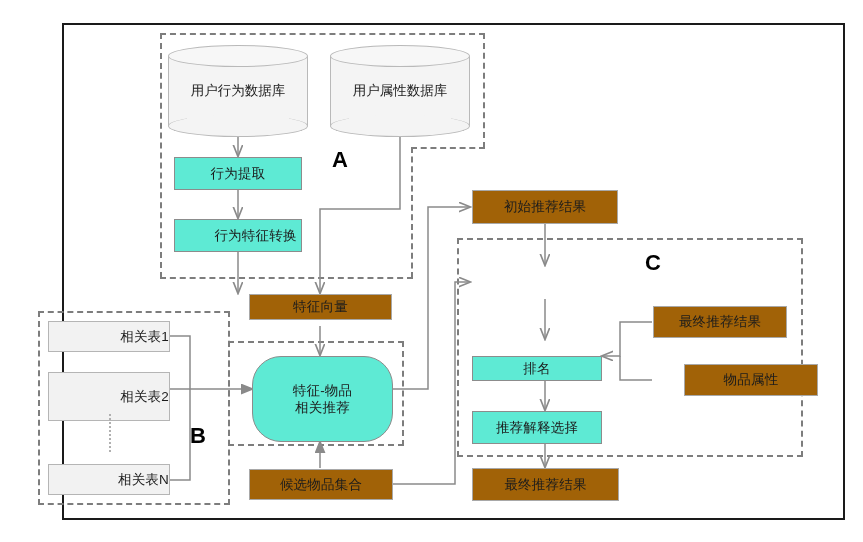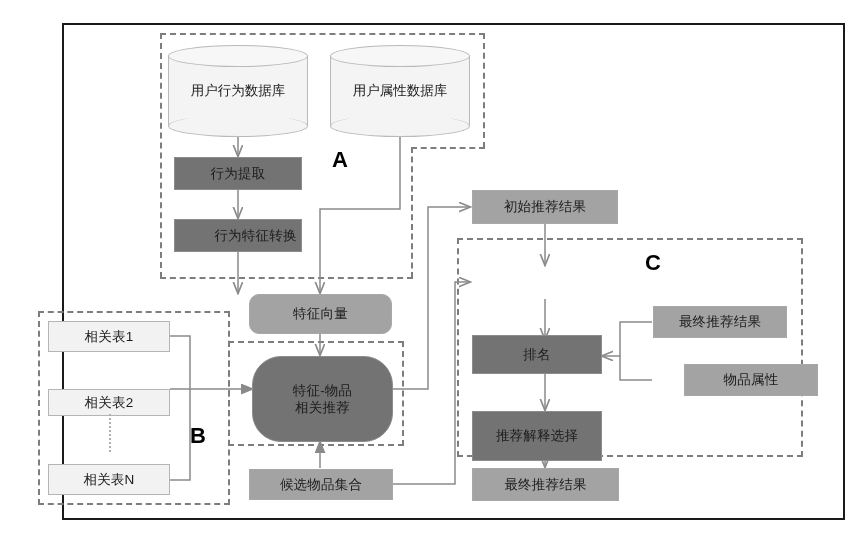--- a/index.html
+++ b/index.html
@@ -6,23 +6,23 @@
   body{font-family:"Liberation Sans","DejaVu Sans",sans-serif;}
   #canvas{position:relative;width:863px;height:542px;background:#ffffff;overflow:hidden;}
   #frame{position:absolute;left:62px;top:23px;width:783px;height:497px;border:2px solid #1a1a1a;background:#fff;box-sizing:border-box;}
 
   .dashbox{position:absolute;box-sizing:border-box;border:2.5px dashed #7d7d7d;background:transparent;}
   .dline-h{position:absolute;height:0;border-top:2.5px dashed #7d7d7d;}
   .dline-v{position:absolute;width:0;border-left:2.5px dashed #7d7d7d;}
 
   .node{position:absolute;box-sizing:border-box;display:flex;align-items:center;justify-content:center;
         text-align:center;font-size:13.5px;color:#1c1c1c;line-height:1.28;letter-spacing:.2px;}
-  .node.light{background:#a3a3a3;border:1.6px solid #a8a8a8;}
-  .node.dark{background:#737373;border:1.8px solid #8c8c8c;}
-  .node.plain{background:#f2f2f2;border:1.6px solid #b5b5b5;}
+  .node.light{background:#a16207;border:1.6px solid #a8a8a8;}
+  .node.dark{background:#5eead4;border:1.8px solid #8c8c8c;}
+  .node.plain{background:#f2f2f2;border:1.6px solid #b5b5b5;justify-content:flex-end;}
 
   .cyl{position:absolute;box-sizing:border-box;}
   .cyl .body{position:absolute;left:0;right:0;top:11px;bottom:11px;background:#f4f4f4;
              border-left:1.6px solid #b9b9b9;border-right:1.6px solid #b9b9b9;}
   .cyl .top{position:absolute;left:0;right:0;top:0;height:22px;border-radius:50%;
             background:#f7f7f7;border:1.6px solid #b9b9b9;box-sizing:border-box;}
   .cyl .bot{position:absolute;left:0;right:0;bottom:0;height:22px;border-radius:50%;
             background:#f4f4f4;border:1.6px solid #b9b9b9;border-top:none;box-sizing:border-box;}
   .cyl .lbl{position:absolute;left:0;right:0;top:0;bottom:0;display:flex;align-items:center;
             justify-content:center;font-size:13.5px;color:#1c1c1c;}
@@ -116,28 +116,28 @@
   </div>
 
   <div class="node dark" style="left:174px;top:157px;width:128px;height:33px;">
     <span>行为提取</span>
   </div>
 
   <div class="node dark" style="left:174px;top:219px;width:128px;height:33px;padding-left:35px;">
     <span>行为特征转换</span>
   </div>
 
-  <div class="node light" style="left:249px;top:294px;width:143px;height:40px;border-radius:10px;">
+  <div class="node light" style="left:249px;top:294px;width:143px;height:26px;">
     <span>特征向量</span>
   </div>
 
   <div class="node plain" style="left:48px;top:321px;width:122px;height:31px;">
     <span>相关表1</span>
   </div>
-  <div class="node plain" style="left:48px;top:389px;width:122px;height:27px;">
+  <div class="node plain" style="left:48px;top:372px;width:122px;height:49px;">
     <span>相关表2</span>
   </div>
   <div class="vdots" style="left:109px;top:414px;"></div>
   <div class="node plain" style="left:48px;top:464px;width:122px;height:31px;">
     <span>相关表N</span>
   </div>
 
   <div class="node dark" style="left:252px;top:356px;width:141px;height:86px;flex-direction:column;border-radius:29px;">
     <span>特征-物品</span>
     <span>相关推荐</span>
@@ -145,33 +145,33 @@
 
   <div class="node light" style="left:249px;top:469px;width:144px;height:31px;">
     <span>候选物品集合</span>
   </div>
 
   <div class="node light" style="left:472px;top:190px;width:146px;height:34px;">
     <span>初始推荐结果</span>
   </div>
 
 
-  <div class="node dark" style="left:472px;top:335px;width:130px;height:39px;">
+  <div class="node dark" style="left:472px;top:356px;width:130px;height:25px;">
     <span>排名</span>
   </div>
 
   <div class="node light" style="left:653px;top:306px;width:134px;height:32px;">
     <span>最终推荐结果</span>
   </div>
 
   <div class="node light" style="left:684px;top:364px;width:134px;height:32px;">
     <span>物品属性</span>
   </div>
 
-  <div class="node dark" style="left:472px;top:411px;width:130px;height:50px;">
+  <div class="node dark" style="left:472px;top:411px;width:130px;height:33px;">
     <span>推荐解释选择</span>
   </div>
 
   <div class="node light" style="left:472px;top:468px;width:147px;height:33px;">
     <span>最终推荐结果</span>
   </div>
 
 </div>
 
 </body></html>

